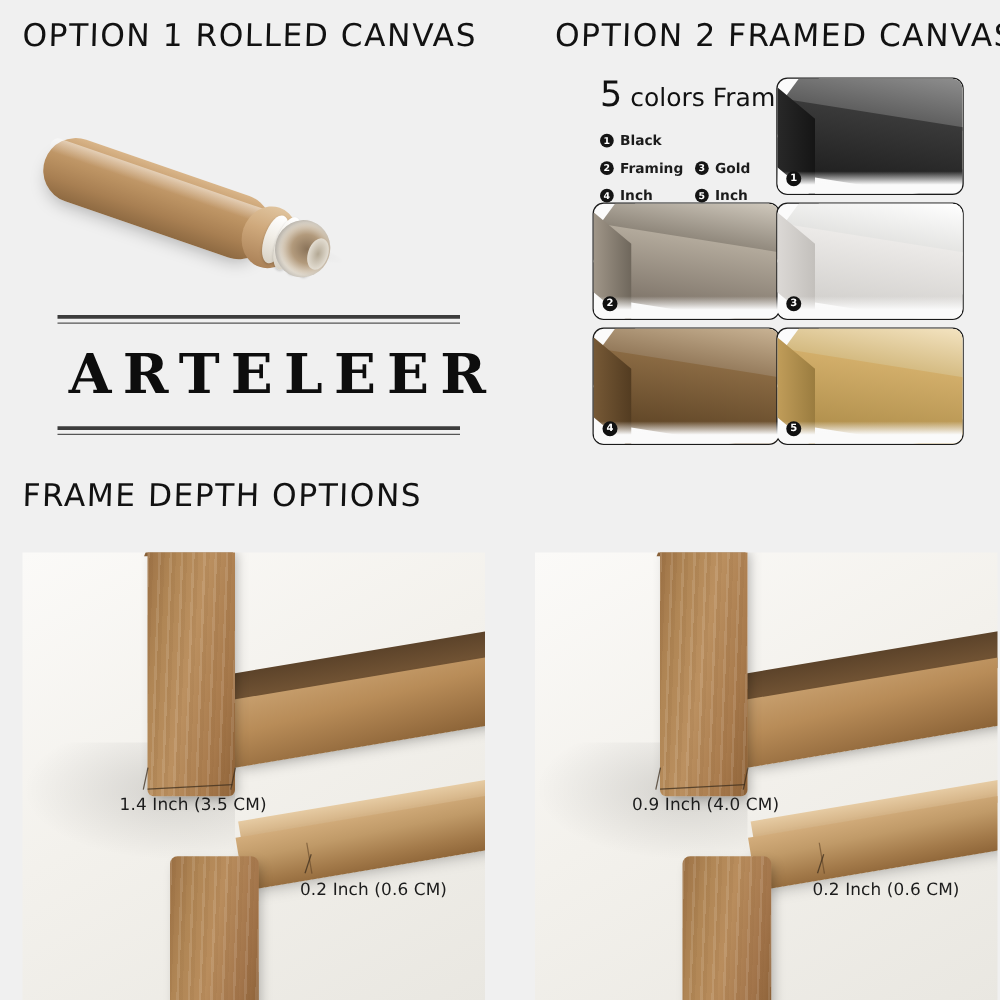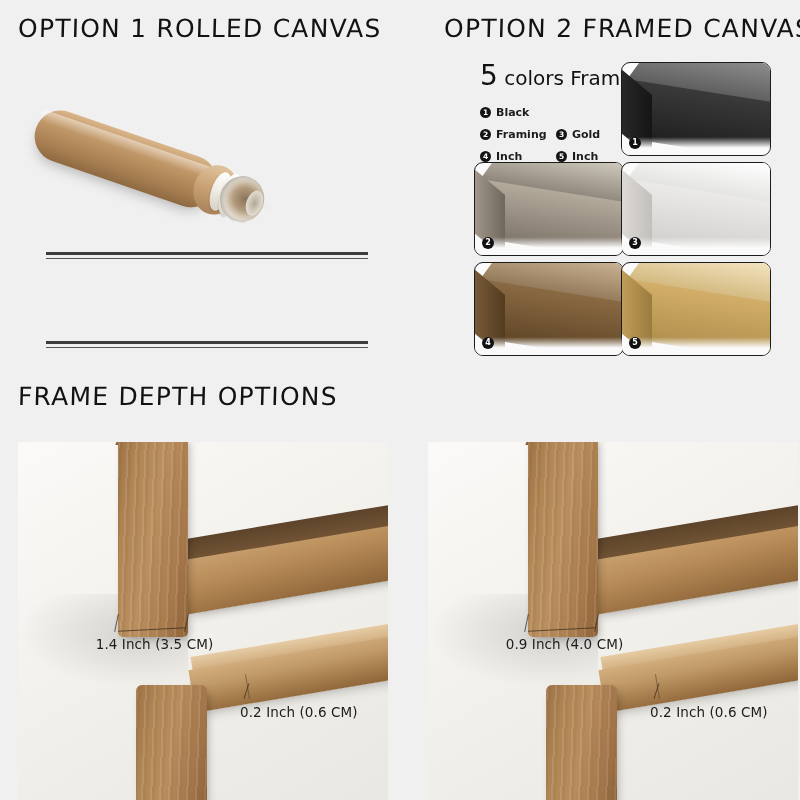--- a/index.html
+++ b/index.html
@@ -258,20 +258,21 @@
       <div class="tube-mouth"></div>
       <div class="roll-core"></div>
     </div>
   </div>
 
   <div class="brand">
     <div class="rule top">
       <div class="thick"></div>
         <div class="thin"></div>
     </div>
+    <div class="brand-name">ARTELEER</div>
     <div class="rule bottom">
       <div class="thick"></div>
         <div class="thin"></div>
     </div>
   </div>
 
   <div class="sec-title" id="title-opt2">OPTION 2 FRAMED CANVAS</div>
 
   <div class="legend">
     <div class="legend-head">

